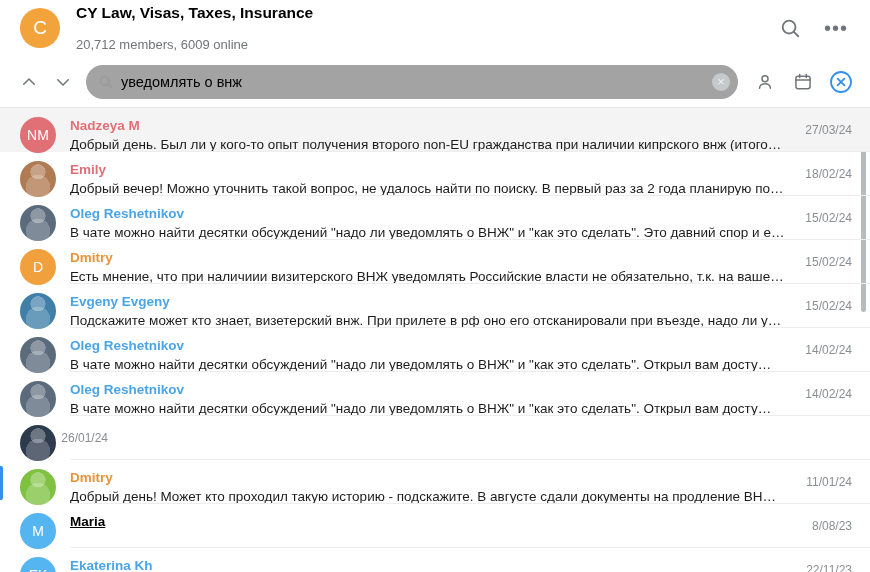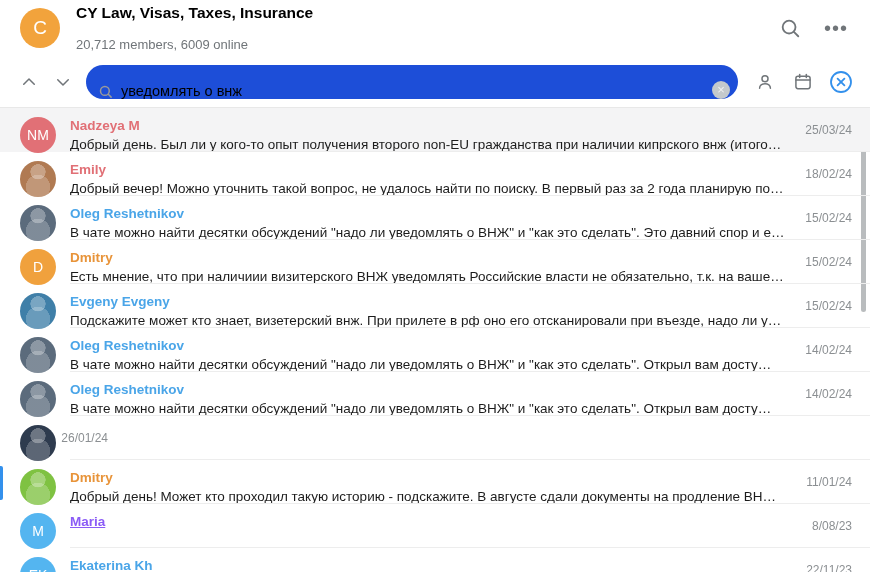--- a/index.html
+++ b/index.html
@@ -111,24 +111,24 @@
     height: 30px;
     display: flex;
     align-items: center;
     justify-content: center;
     color: #707579;
     cursor: pointer;
   }
   .search-field {
     flex: 1 1 auto;
     height: 34px;
-    background: #1d4ed8;
+    background: #a3a3a3;
     border-radius: 17px;
     display: flex;
-    align-items: flex-end;
+    align-items: center;
     padding: 0 8px 0 12px;
     box-sizing: border-box;
     min-width: 0;
     margin-right: 6px;
   }
   .search-field .mag {
     flex: 0 0 auto;
     color: #9a9a9a;
     display: flex;
     align-items: center;
@@ -355,21 +355,21 @@
   <div class="results" id="results">
     <div class="scrollbar-track">
       <div class="scrollbar-thumb"></div>
     </div>
   <div class="result-row selected">
         <div class="av" style="background: rgb(225, 112, 118);">NM</div>
         <div class="rbody">
           <div class="rname" style="color: rgb(225, 112, 118);">Nadzeya M</div>
           <div class="rtext">Добрый день. Был ли у кого-то опыт получения второго non-EU гражданства при наличии кипрского внж (итого…</div>
         </div>
-        <div class="rdate">25/03/24</div>
+        <div class="rdate">27/03/24</div>
         <div class="row-sep"></div>
       </div>
       <div class="result-row">
         <div class="av photo" style="background: rgb(176, 122, 82);"></div>
         <div class="rbody">
           <div class="rname" style="color: rgb(225, 112, 118);">Emily</div>
           <div class="rtext">Добрый вечер! Можно уточнить такой вопрос, не удалось найти по поиску. В первый раз за 2 года планирую по…</div>
         </div>
         <div class="rdate">18/02/24</div>
         <div class="row-sep"></div>
@@ -430,21 +430,21 @@
         <div class="rbody">
           <div class="rname" style="color: rgb(232, 148, 58);">Dmitry</div>
           <div class="rtext">Добрый день! Может кто проходил такую историю - подскажите. В августе сдали документы на продление ВНЖ…</div>
         </div>
         <div class="rdate">11/01/24</div>
         <div class="row-sep"></div>
       </div>
       <div class="result-row">
         <div class="av" style="background: rgb(84, 181, 240);">M</div>
         <div class="rbody">
-          <div class="rname" style="color: #8b5cf6; text-decoration: underline;">Maria</div>
+          <div class="rname" style="color: #000000; text-decoration: underline;">Maria</div>
         </div>
         <div class="rdate">8/08/23</div>
         <div class="row-sep"></div>
       </div>
       <div class="result-row">
         <div class="av" style="background: rgb(84, 181, 240);">EK</div>
         <div class="rbody">
           <div class="rname" style="color: rgb(74, 165, 232);">Ekaterina Kh</div>
         </div>
         <div class="rdate">22/11/23</div>

